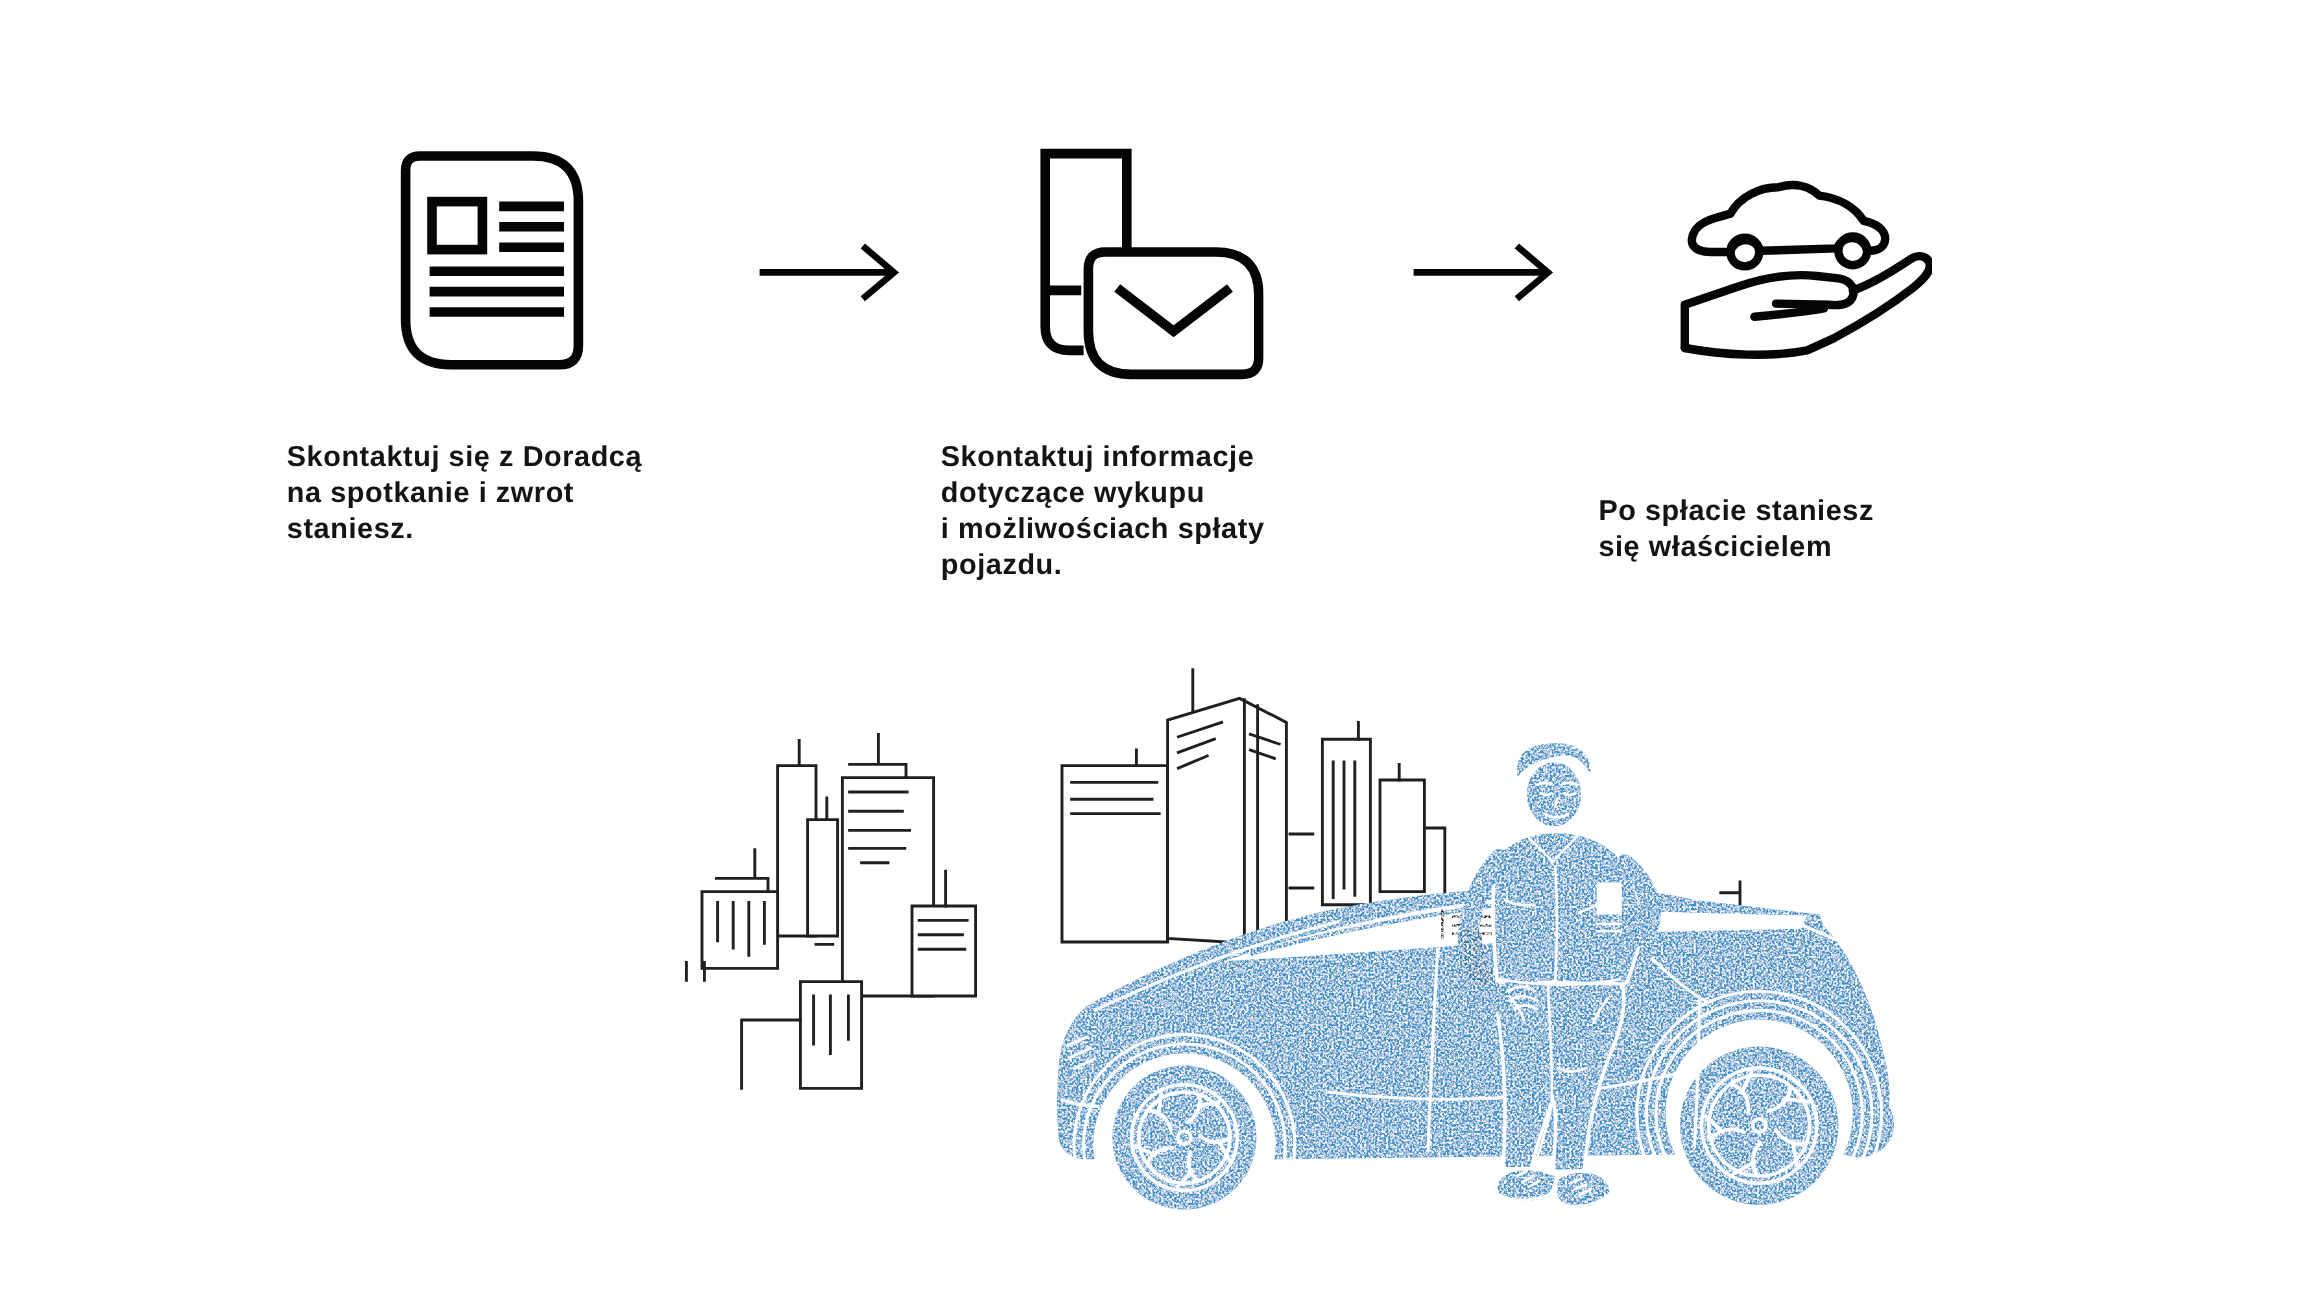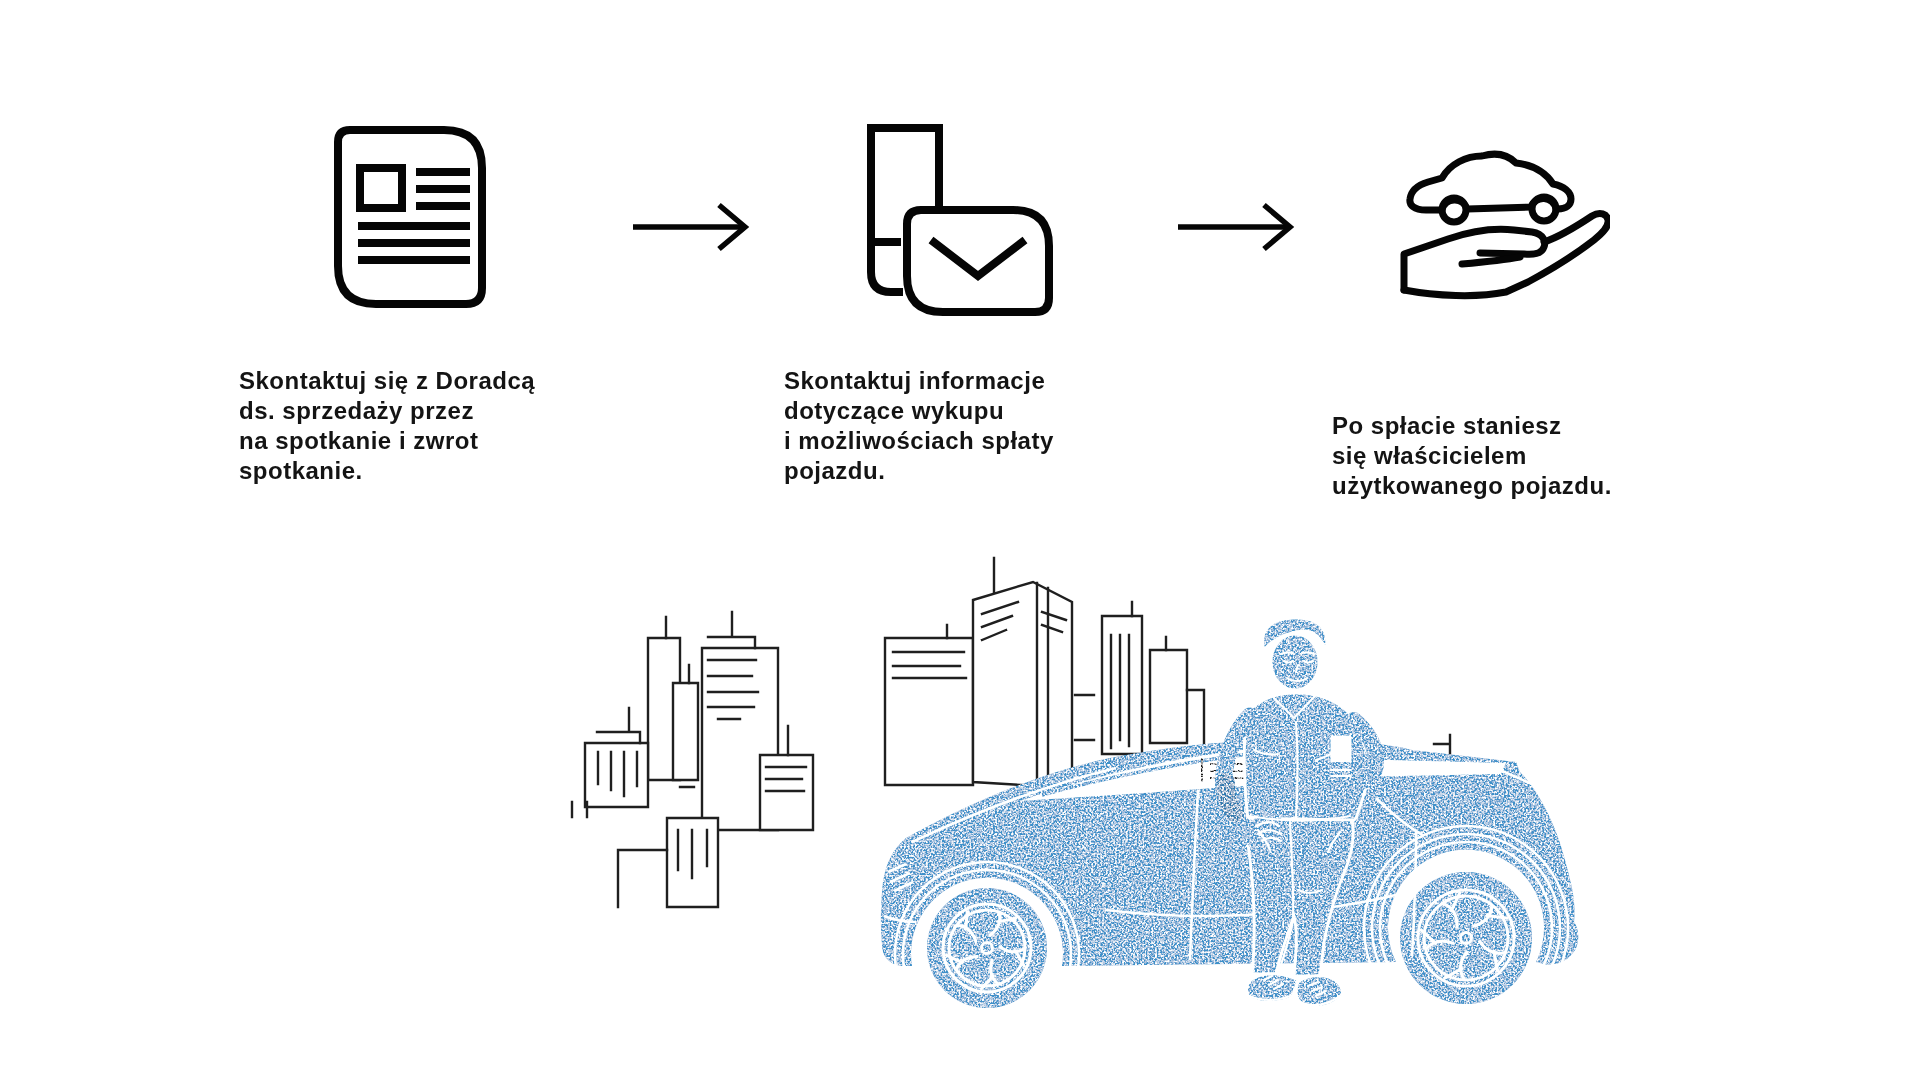--- a/index.html
+++ b/index.html
@@ -52,34 +52,32 @@
   </div>
   <div class="abs" style="left:1160px;top:196px;">
     <svg width="150" height="62" viewBox="0 0 150 62" fill="none" stroke="#050505" stroke-width="5.5">
       <path d="M 18 31 H 128"></path>
         <path d="M 104 9 L 130 31 L 104 53"></path>
     </svg>
   </div>
 
   <div class="abs step-text" style="left:239px;top:366px;">
     <div>Skontaktuj się z Doradcą</div>
-    <div>ds. sprzedaży przez</div>
     <div>na spotkanie i zwrot</div>
-    <div>spotkanie.</div>
+    <div>staniesz.</div>
   </div>
   <div class="abs step-text" style="left:784px;top:366px;">
     <div>Skontaktuj informacje</div>
     <div>dotyczące wykupu</div>
     <div>i możliwościach spłaty</div>
     <div>pojazdu.</div>
   </div>
   <div class="abs step-text" style="left:1332px;top:366px;margin-top:45px;">
     <div>Po spłacie staniesz</div>
     <div>się właścicielem</div>
-    <div>użytkowanego pojazdu.</div>
   </div>
 
   <div class="abs" style="left:550px;top:530px;">
     <svg width="1100" height="520" viewBox="0 0 1100 520">
       <defs>
         <filter id="spk" x="-5%" y="-5%" width="110%" height="110%">
           <feTurbulence type="fractalNoise" baseFrequency="0.55" numOctaves="2" seed="7" result="n"></feTurbulence>
           <feColorMatrix in="n" type="matrix" values="0 0 0 0 1  0 0 0 0 1  0 0 0 0 1  2.5 2.5 0 0 -2.15" result="d"></feColorMatrix>
           <feComposite in="d" in2="SourceAlpha" operator="in" result="dots"></feComposite>
           <feMerge>

